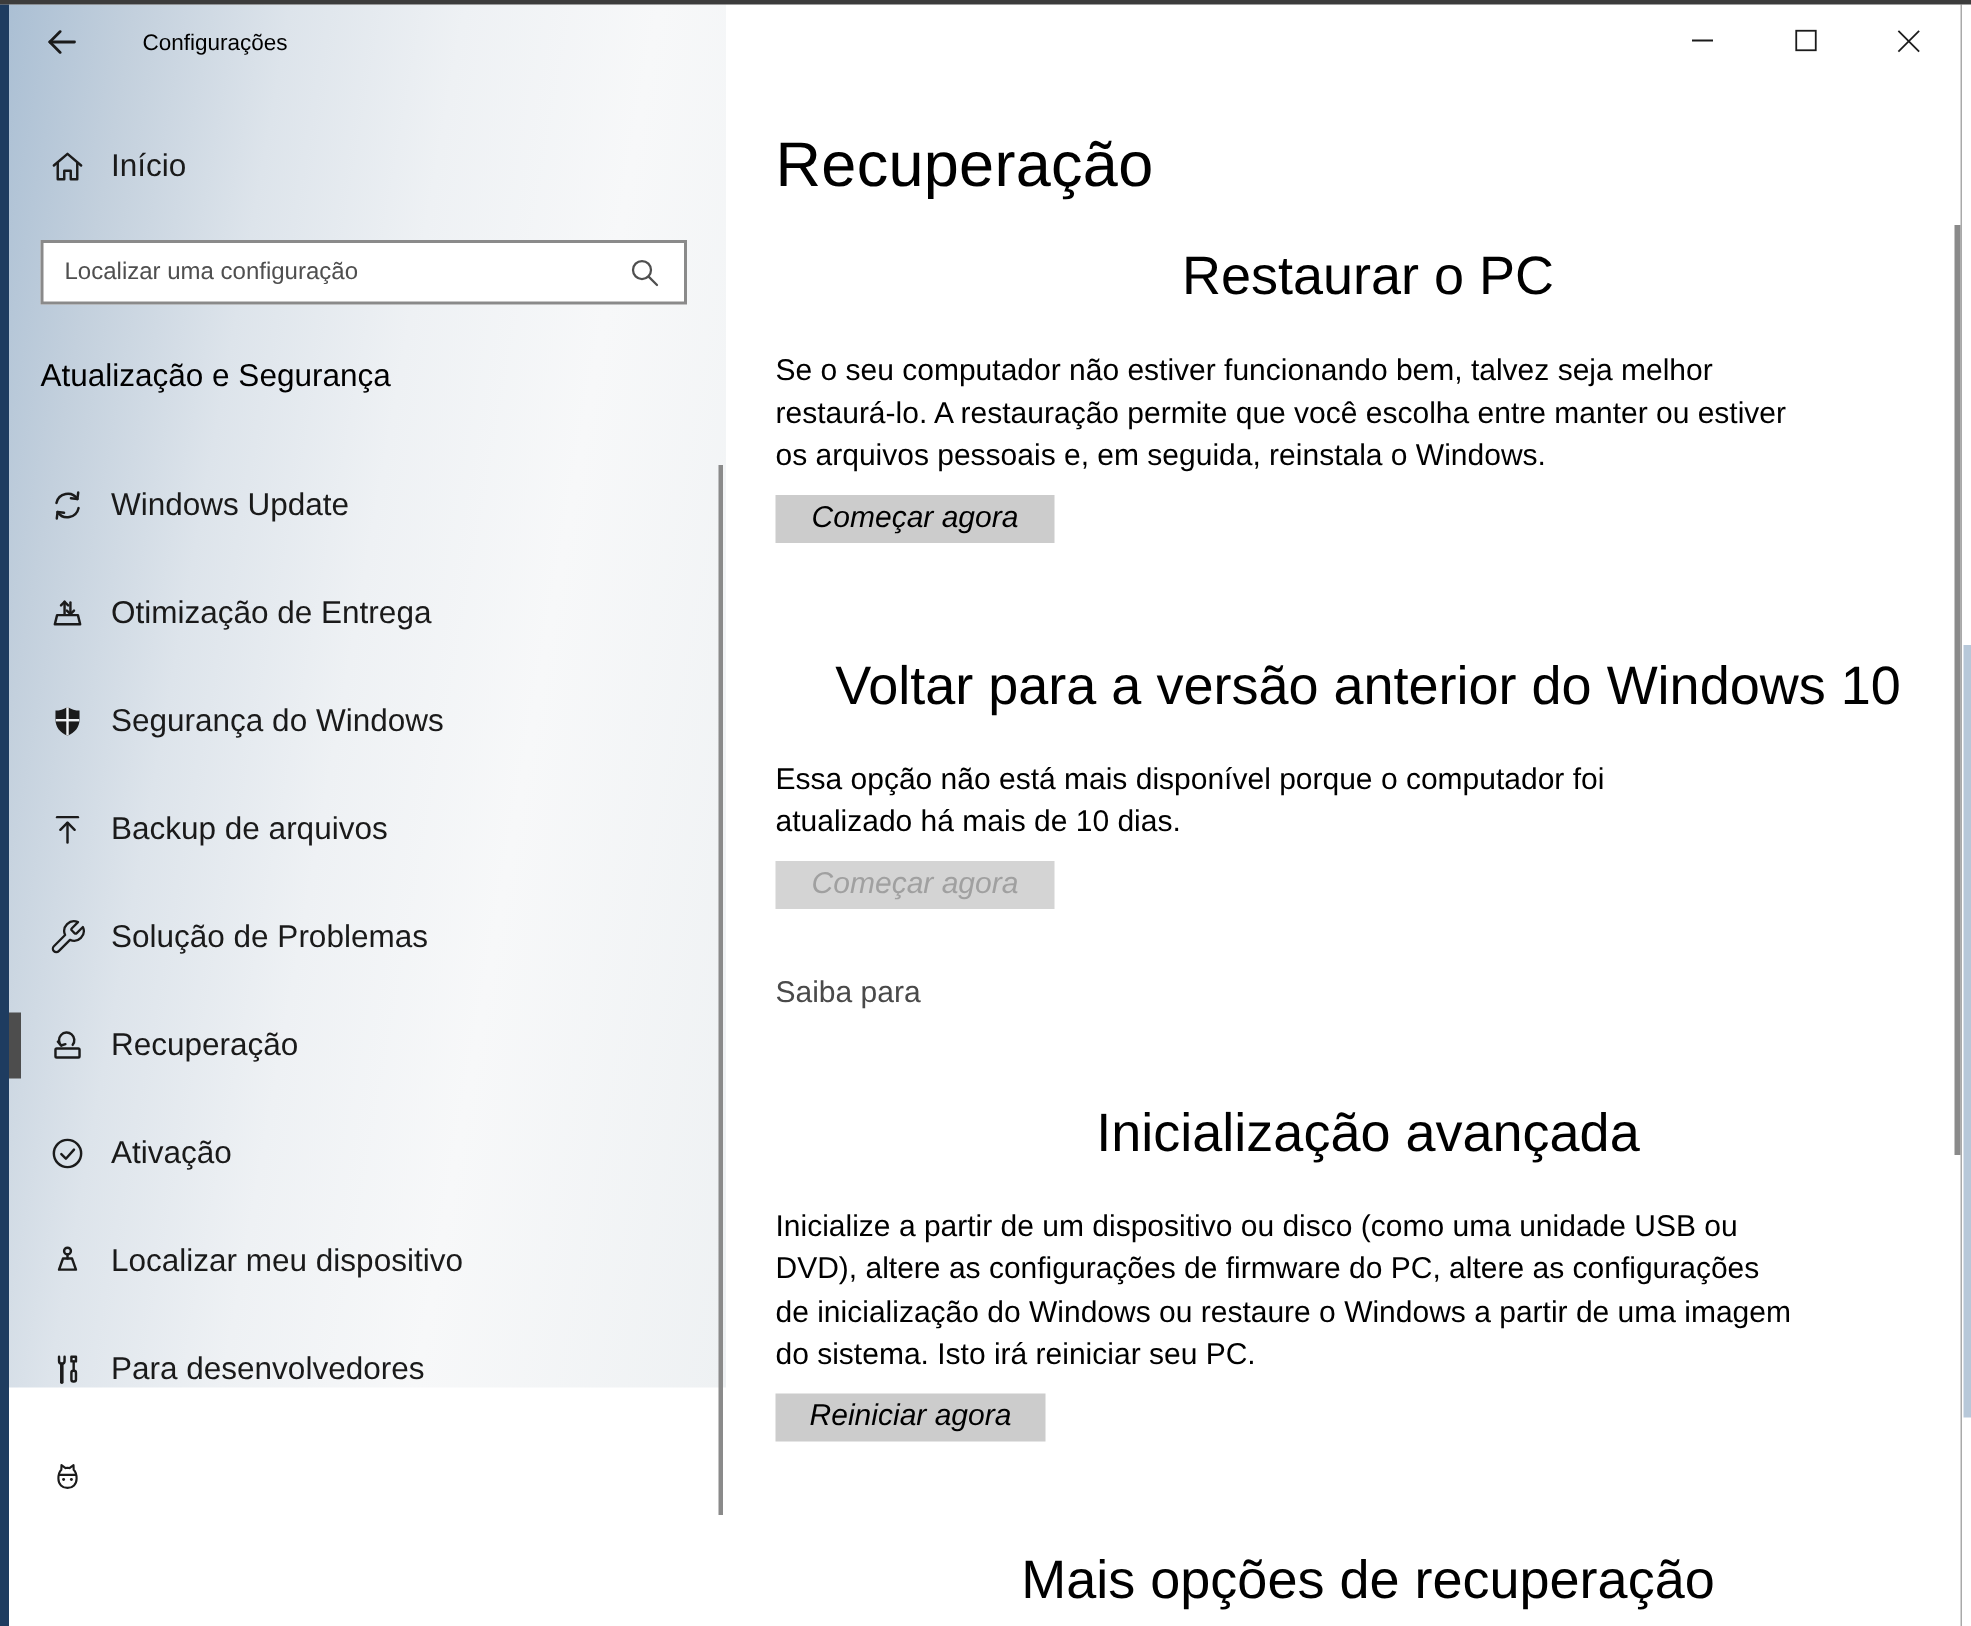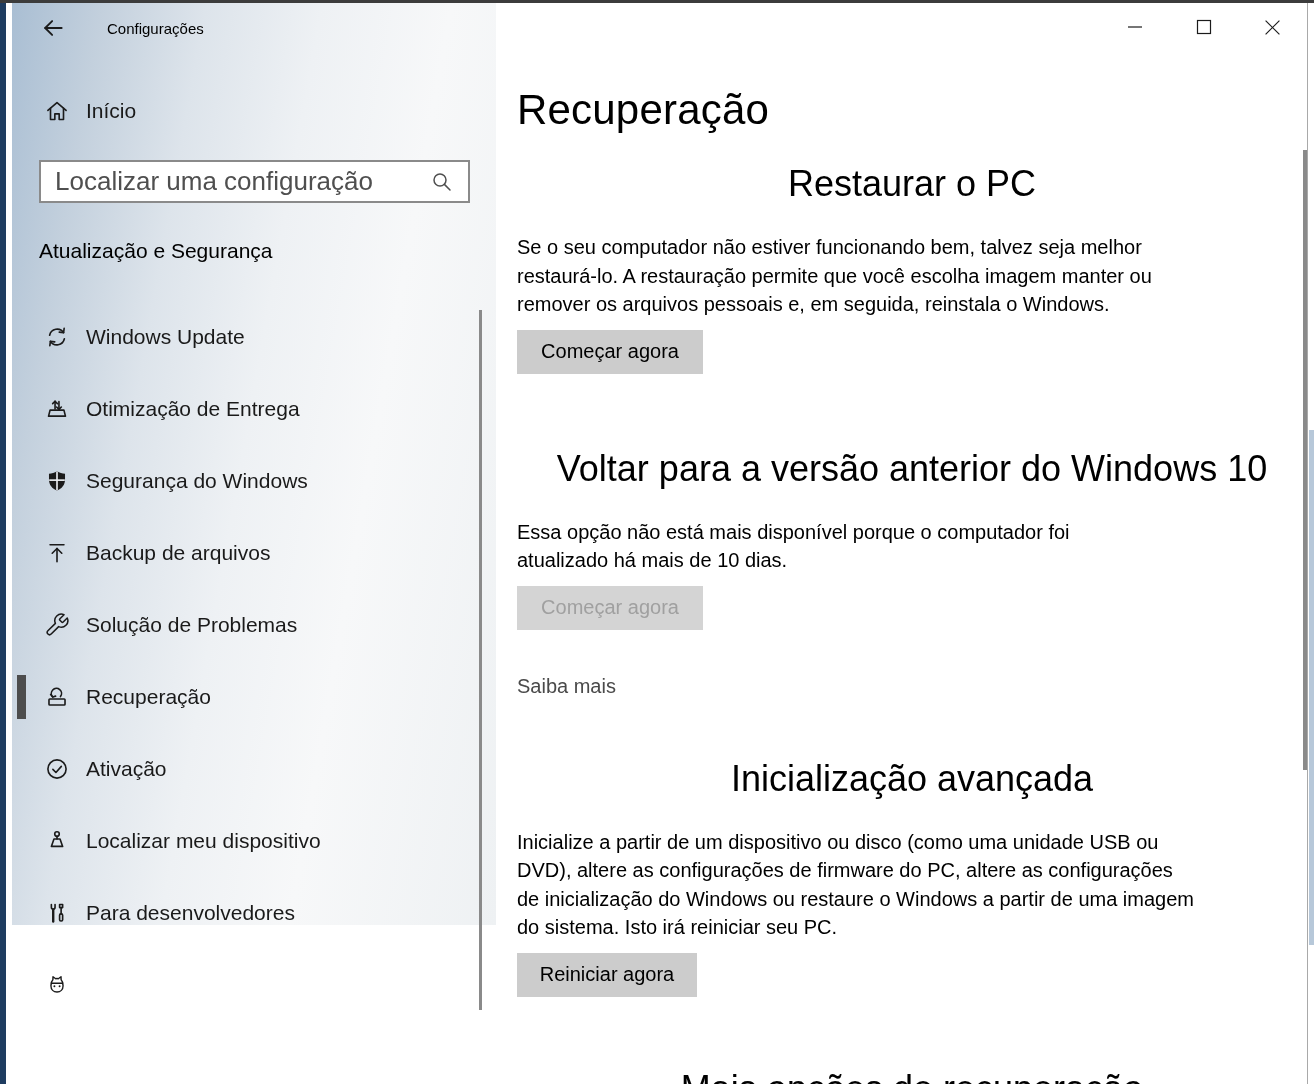--- a/index.html
+++ b/index.html
@@ -13,32 +13,32 @@
   body{font-family:"Liberation Sans","DejaVu Sans",sans-serif;background:#fff;color:#0a0a0a;}
   #screen{position:relative;width:1314px;height:1084px;overflow:hidden;background:#fff;}
 
   
   .top-strip{position:absolute;left:0;top:0;width:1314px;height:3px;background:var(--top-strip);z-index:30;}
   .left-edge{position:absolute;left:0;top:3px;width:6px;height:1081px;background:var(--left-edge);z-index:25;}
   .outer-strip{position:absolute;left:1307px;top:3px;width:7px;height:1081px;background:#fff;z-index:24;border-left:1px solid #a9a9a9;}
   .outer-strip .blue{position:absolute;left:1px;top:427px;width:6px;height:515px;background:var(--outer-strip-blue);}
 
   
-  .sidebar{position:absolute;left:12px;top:3px;width:484px;height:922px;z-index:10;
+  .sidebar{position:absolute;left:0;top:3px;width:484px;height:922px;z-index:10;
     background:linear-gradient(100deg,var(--sidebar-grad-start) 0%,#c3d0dd 14%,#dde4eb 30%,#eef1f4 48%,#f7f8f9 68%,var(--sidebar-grad-end) 100%);}
   .titlebar-left{display:flex;align-items:center;height:50px;padding-left:28px;}
   .back-btn{width:26px;height:26px;display:flex;align-items:center;justify-content:center;cursor:pointer;}
   .app-title{font-size:15px;color:#000;margin-left:41px;}
 
   .home-row{display:flex;align-items:center;height:40px;margin-top:38px;padding-left:32px;cursor:pointer;}
   .home-row .nicon{width:26px;height:26px;}
   .home-row .nlabel{margin-left:16px;font-size:21px;color:#1a1a1a;}
 
   .search-box{position:relative;margin:29px 0 0 27px;width:431px;height:43px;background:#fff;border:2px solid #8a8a8a;display:flex;align-items:center;}
-  .search-input{flex:1;border:none;outline:none;background:transparent;font-family:inherit;font-size:26px;color:#8b5cf6;padding:0 0 0 14px;height:100%;}
+  .search-input{flex:1;border:none;outline:none;background:transparent;font-family:inherit;font-size:16px;color:#8b5cf6;padding:0 0 0 14px;height:100%;}
   .search-input::placeholder{color:#4f4f4f;opacity:1;}
   .search-glyph{width:24px;height:24px;margin-right:14px;flex:0 0 auto;}
 
   .group-title{margin:36px 0 0 27px;font-size:21px;font-weight:400;color:#000;}
 
   .nav{list-style:none;margin-top:38px;}
   .nav-item{position:relative;display:flex;align-items:center;height:72px;padding-left:32px;cursor:pointer;}
   .nav-item .nicon{width:26px;height:26px;flex:0 0 auto;}
   .nav-item .nlabel{margin-left:16px;font-size:21px;color:#1a1a1a;white-space:nowrap;text-align:right;}
   .sel-marker{position:absolute;left:5px;top:50%;transform:translateY(-50%);width:9px;height:44px;background:var(--selected-marker);}
@@ -53,22 +53,22 @@
   .content{padding:84px 0 0 33px;}
   .page-title{font-size:42px;line-height:46px;font-weight:300;color:#000;margin-bottom:34px;letter-spacing:.2px;}
   .section h2{font-size:36px;line-height:34px;font-weight:400;color:#000;margin-bottom:32px;text-align:center;}
   .section .body{font-size:20px;line-height:28.5px;color:#000;margin-bottom:11px;}
   .s1 .body{max-width:680px;}
   .s2{margin-top:78px;}
   .s2 .body{max-width:620px;}
   .s3{margin-top:64px;}
   .s3 .body{max-width:678px;}
   .s4{margin-top:75px;}
-  .btn{display:inline-block;min-width:186px;height:44px;border:none;background:var(--button-bg);
-    font-family:inherit;font-size:20px;color:#000;text-align:center;padding:0 22px;cursor:pointer;}
+  .btn{display:inline-block;min-width:186px;height:32px;border:none;background:var(--button-bg);
+    font-family:inherit;font-size:20px;color:#000;text-align:center;padding:0 22px;cursor:pointer;font-style:italic;}
   .btn.narrow{min-width:180px;}
   .btn.disabled{background:var(--button-disabled-bg);color:var(--button-disabled-text);cursor:default;}
   .learn-link{display:inline-block;margin-top:44px;font-size:20px;line-height:24px;color:var(--link-text);cursor:pointer;}
 
   .main-scrollbar{position:absolute;left:1303px;top:150px;width:4px;height:620px;background:var(--scrollbar);z-index:26;}
 
   svg{display:block;}
   .stroke{fill:none;stroke:#1b1b1b;stroke-width:1.5;stroke-linecap:round;stroke-linejoin:round;}
 </style>
 </head>
@@ -260,30 +260,30 @@
             </svg>
         </span>
       </div>
     </div>
 
     <div class="content">
       <h1 class="page-title">Recuperação</h1>
 
       <div class="section s1">
         <h2>Restaurar o PC</h2>
-        <p class="body">Se o seu computador não estiver funcionando bem, talvez seja melhor restaurá-lo. A restauração permite que você escolha imagem manter ou remover os arquivos pessoais e, em seguida, reinstala o Windows.</p>
+        <p class="body">Se o seu computador não estiver funcionando bem, talvez seja melhor restaurá-lo. A restauração permite que você escolha entre manter ou estiver os arquivos pessoais e, em seguida, reinstala o Windows.</p>
         <button class="btn">Começar agora</button>
       </div>
 
       <div class="section s2">
         <h2>Voltar para a versão anterior do Windows 10</h2>
         <p class="body">Essa opção não está mais disponível porque o computador foi atualizado há mais de 10 dias.</p>
         <button class="btn disabled" aria-disabled="true">Começar agora</button>
         <br>
-        <span class="learn-link">Saiba mais</span>
+        <span class="learn-link">Saiba para</span>
       </div>
 
       <div class="section s3">
         <h2>Inicialização avançada</h2>
         <p class="body">Inicialize a partir de um dispositivo ou disco (como uma unidade USB ou DVD), altere as configurações de firmware do PC, altere as configurações de inicialização do Windows ou restaure o Windows a partir de uma imagem do sistema. Isto irá reiniciar seu PC.</p>
         <button class="btn narrow">Reiniciar agora</button>
       </div>
 
       <div class="section s4">
         <h2>Mais opções de recuperação</h2>

